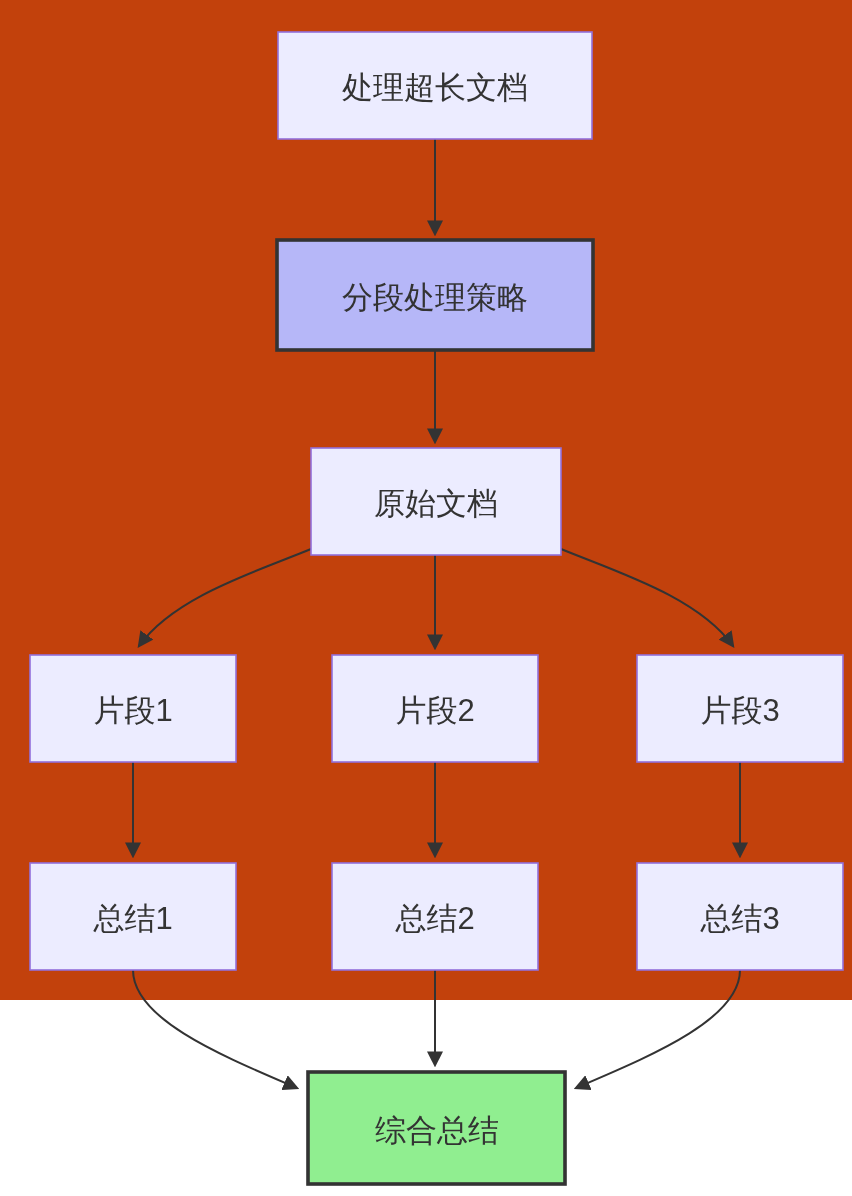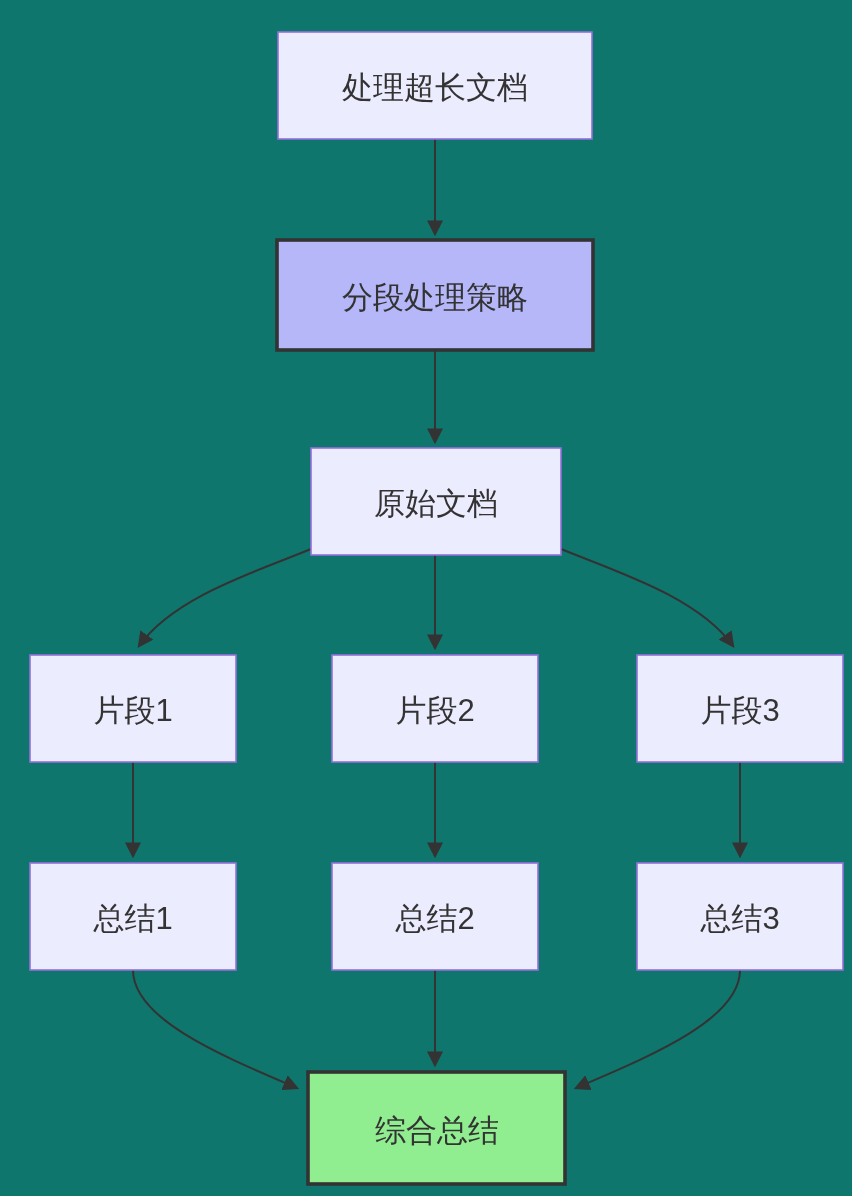--- a/index.html
+++ b/index.html
@@ -7,22 +7,22 @@
     padding: 0;
     background: #ffffff;
     width: 852px;
     height: 1196px;
     overflow: hidden;
     font-family: "Liberation Sans", "DejaVu Sans", sans-serif;
   }
   .canvas {
     position: relative;
     width: 852px;
-    height: 1196px;
-    background: #0f766e;
+    height: 1000px;
+    background: #c2410c;
   }
   svg { display: block; }
   .edge {
     fill: none;
     stroke: #333333;
     stroke-width: 2px;
   }
   .node-rect {
     stroke-width: 1.6px;
   }

